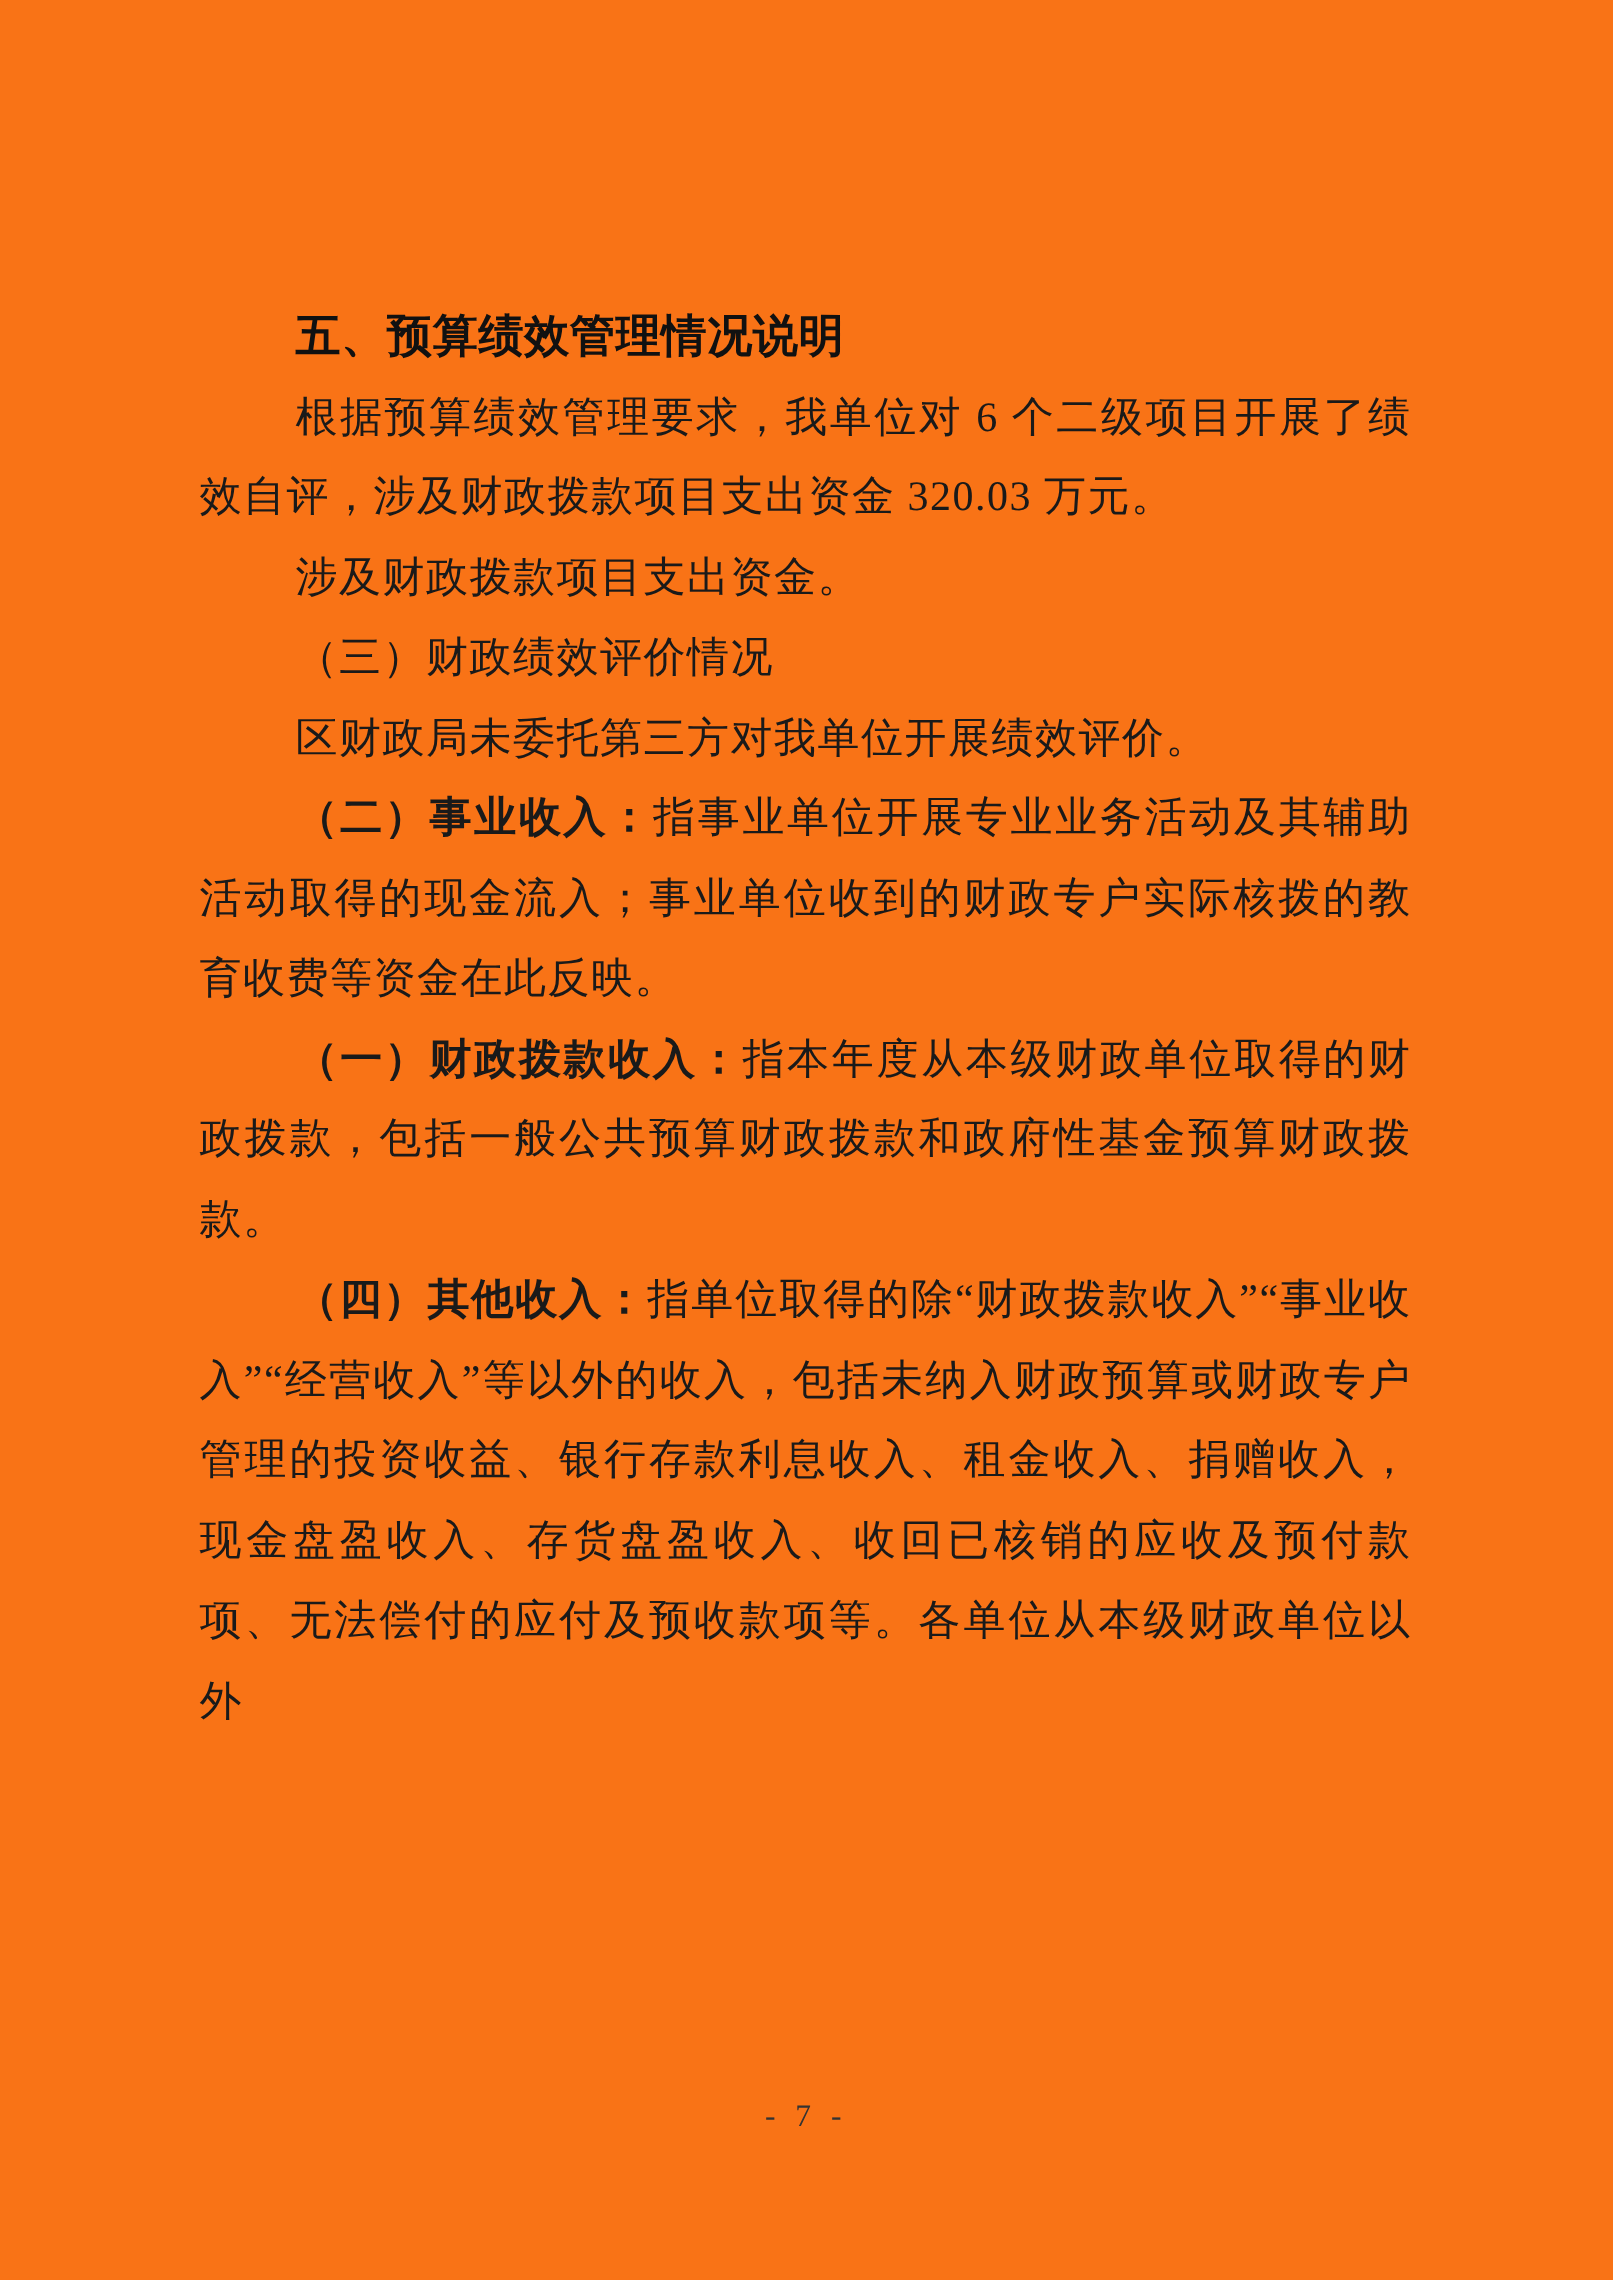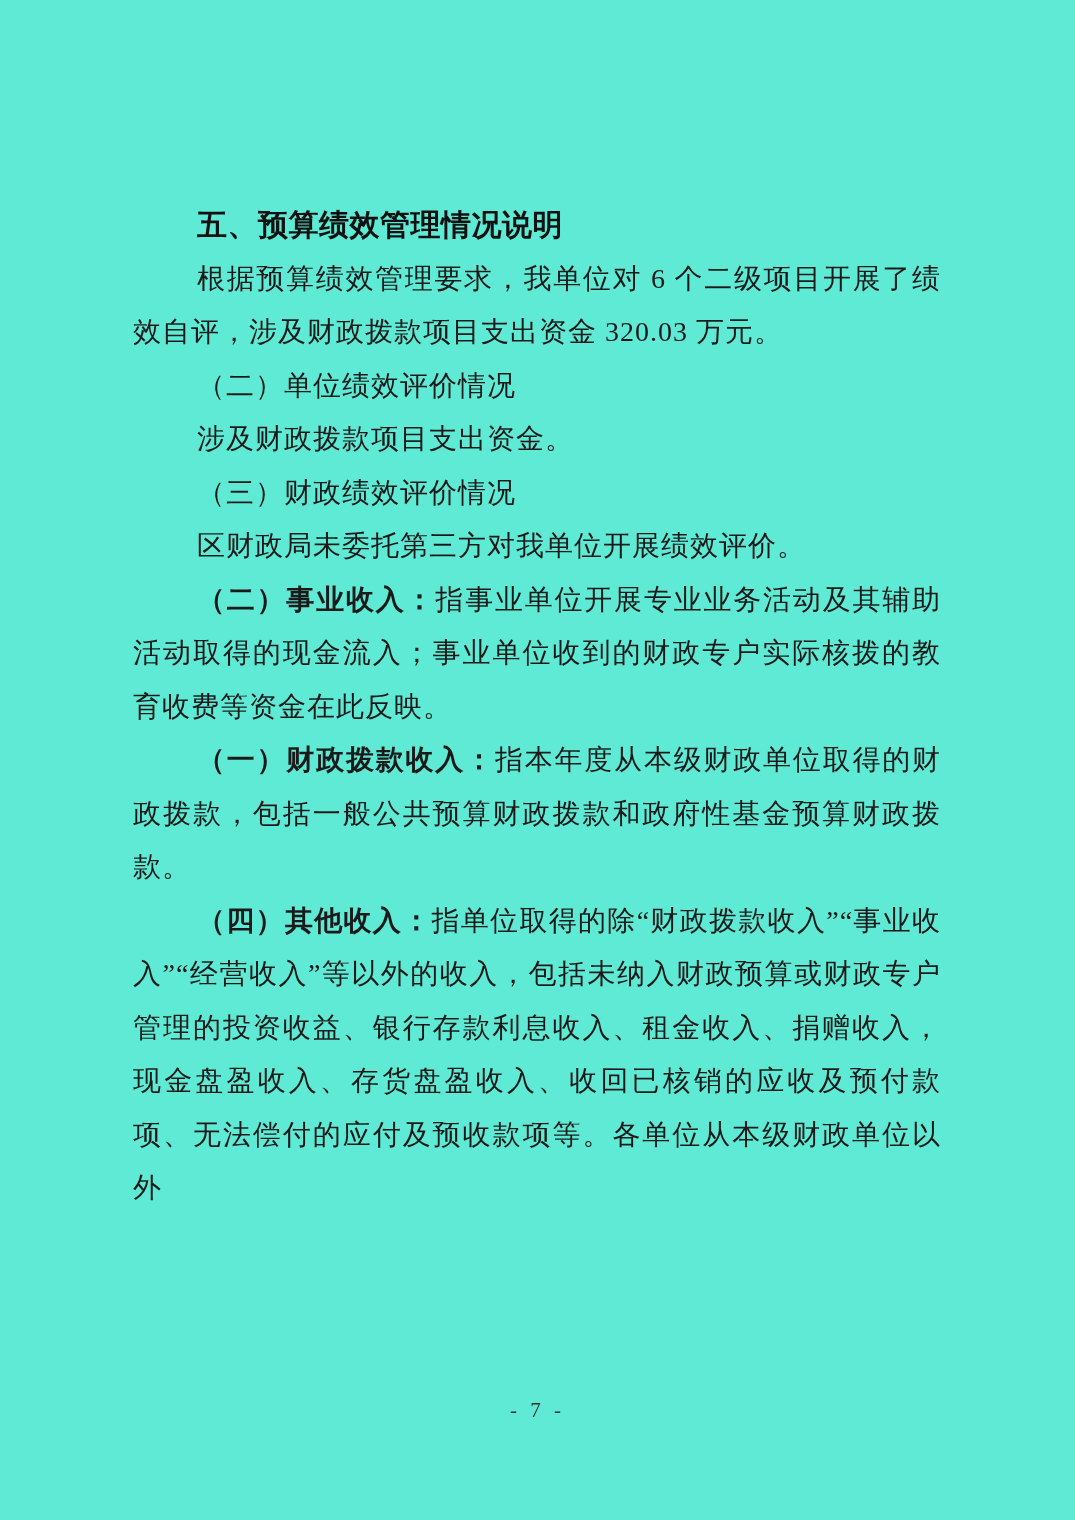--- a/index.html
+++ b/index.html
@@ -10,21 +10,21 @@
     width: 1075px;
     height: 1520px;
     background: #ffffff;
     color: #1a1a1a;
     font-family: "Liberation Serif", "DejaVu Serif", serif;
   }
   .page {
     position: relative;
     width: 1075px;
     height: 1520px;
-    background: #5eead4;
+    background: #f97316;
     overflow: hidden;
   }
   .content {
     position: absolute;
     left: 133px;
     top: 198px;
     width: 808px;
     font-size: 28px;
     line-height: 53.5px;
     letter-spacing: 1px;
@@ -65,21 +65,20 @@
 <body>
 
 <div class="page">
   <div class="content">
 
     <h2 class="heading-1">五、预算绩效管理情况说明</h2>
 
 
     <p class="paragraph">根据预算绩效管理要求，我单位对 6 个二级项目开展了绩效自评，涉及财政拨款项目支出资金 320.03 万元。</p>
 
-    <p class="subheading">（二）单位绩效评价情况</p>
 
     <p class="paragraph">涉及财政拨款项目支出资金。</p>
 
     <p class="subheading">（三）财政绩效评价情况</p>
 
     <p class="paragraph">区财政局未委托第三方对我单位开展绩效评价。</p>
 
 
     <p class="paragraph">
       <span class="term">（二）事业收入：</span><span>指事业单位开展专业业务活动及其辅助活动取得的现金流入；事业单位收到的财政专户实际核拨的教育收费等资金在此反映。</span>

